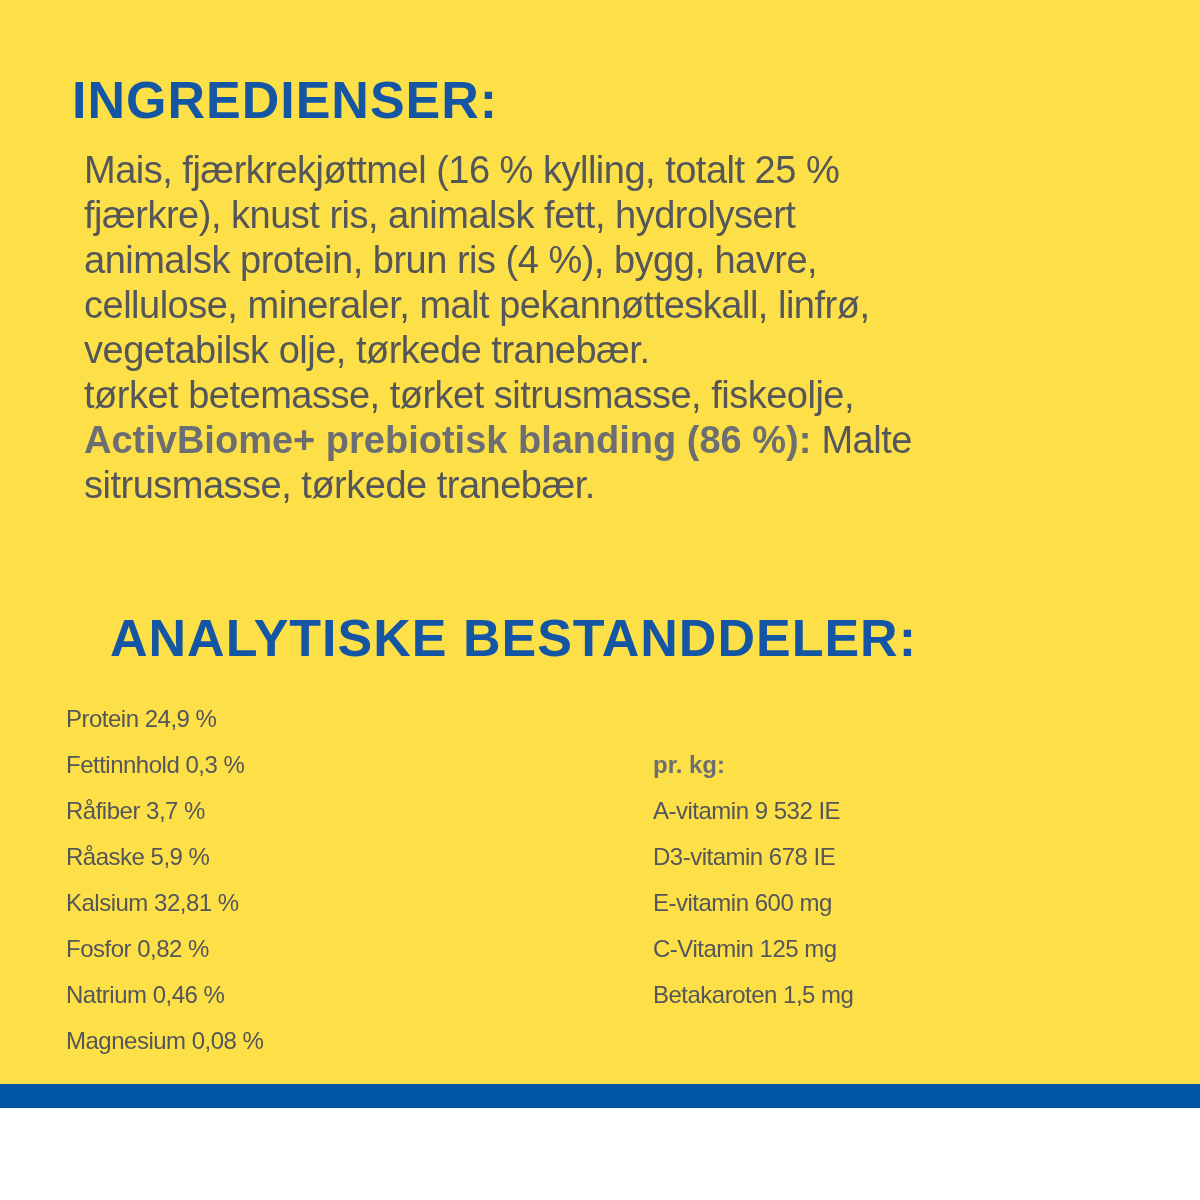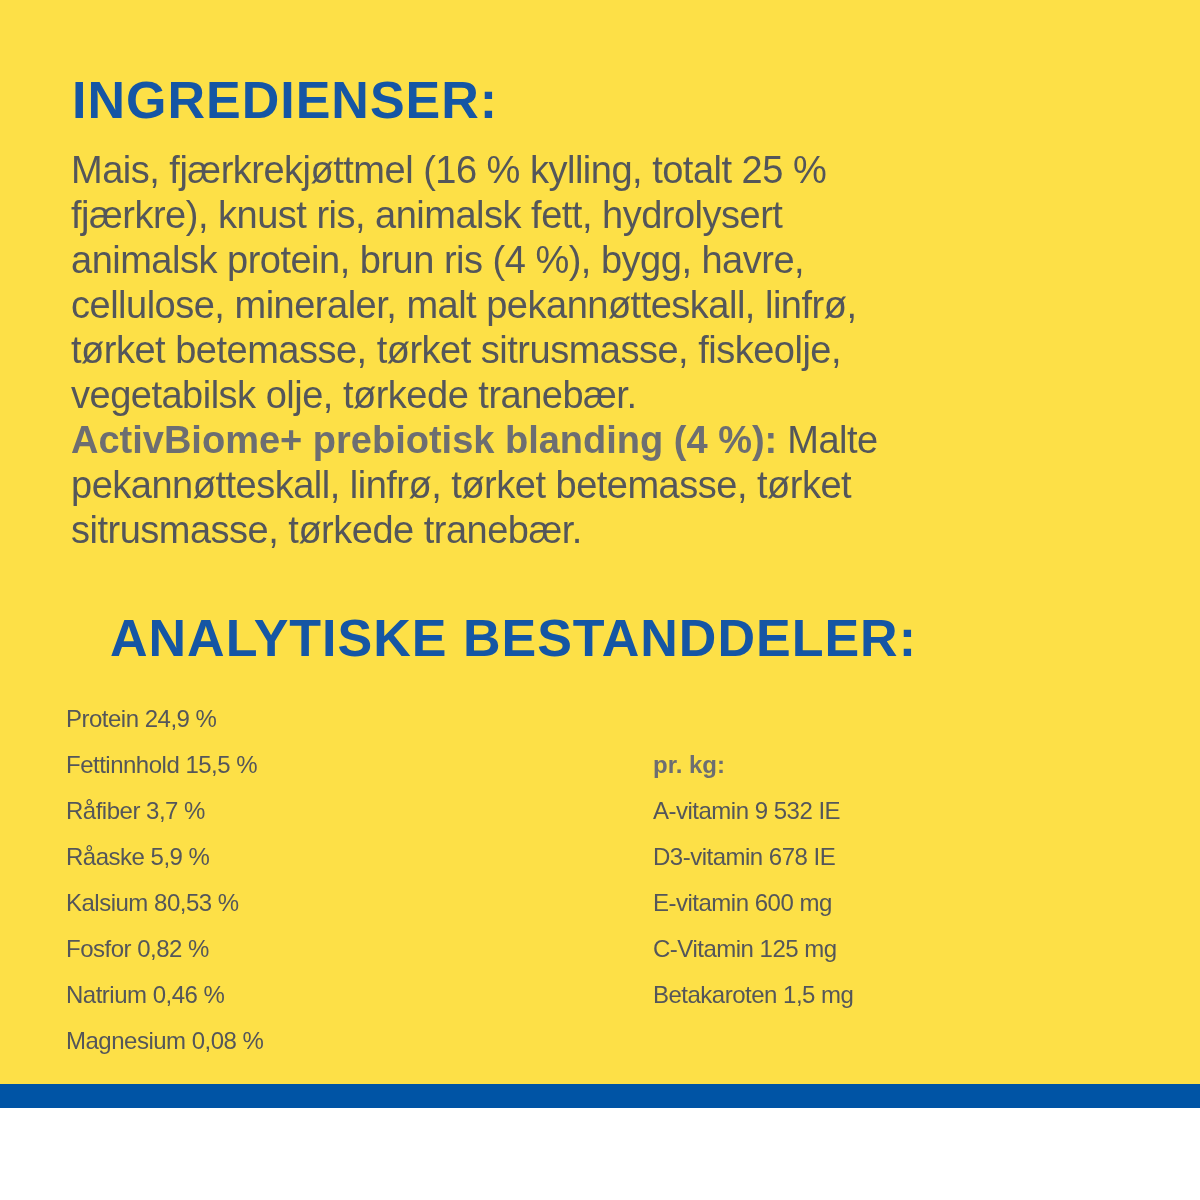--- a/index.html
+++ b/index.html
@@ -23,21 +23,21 @@
     font-weight: bold;
     font-size: 52px;
     letter-spacing: 1px;
     color: #1556a4;
   }
   #ingredients-heading { top: 70px; }
   #analysis-heading { top: 608px; margin-left: 38px; }
 
   .body-text {
     position: absolute;
-    left: 71px;
+    left: 84px;
     top: 148px;
     font-size: 38px;
     line-height: 45px;
     letter-spacing: -0.5px;
     color: #54565a;
     white-space: nowrap;
   }
   .body-text .line { height: 45px; }
   .body-text strong {
     font-weight: bold;
@@ -82,36 +82,35 @@
 
 <div class="page">
 
   <h1 class="heading" id="ingredients-heading">INGREDIENSER:</h1>
 
   <div class="body-text">
     <div class="line">Mais, fjærkrekjøttmel (16 % kylling, totalt 25 %</div>
     <div class="line">fjærkre), knust ris, animalsk fett, hydrolysert</div>
     <div class="line">animalsk protein, brun ris (4 %), bygg, havre,</div>
     <div class="line">cellulose, mineraler, malt pekannøtteskall, linfrø,</div>
+    <div class="line">vegetabilsk olje, tørkede tranebær.</div>
     <div class="line">tørket betemasse, tørket sitrusmasse, fiskeolje,</div>
-    <div class="line">vegetabilsk olje, tørkede tranebær.</div>
-    <div class="line"><strong>ActivBiome+ prebiotisk blanding (4 %):</strong><span> Malte</span></div>
-    <div class="line">pekannøtteskall, linfrø, tørket betemasse, tørket</div>
+    <div class="line"><strong>ActivBiome+ prebiotisk blanding (86 %):</strong><span> Malte</span></div>
     <div class="line">sitrusmasse, tørkede tranebær.</div>
   </div>
 
   <h2 class="heading" id="analysis-heading">ANALYTISKE BESTANDDELER:</h2>
 
   <div class="analysis-columns">
     <div class="analysis-col col-left">
       <div class="analysis-row">Protein 24,9 %</div>
-      <div class="analysis-row">Fettinnhold 15,5 %</div>
+      <div class="analysis-row">Fettinnhold 0,3 %</div>
       <div class="analysis-row">Råfiber 3,7 %</div>
       <div class="analysis-row">Råaske 5,9 %</div>
-      <div class="analysis-row">Kalsium 80,53 %</div>
+      <div class="analysis-row">Kalsium 32,81 %</div>
       <div class="analysis-row">Fosfor 0,82 %</div>
       <div class="analysis-row">Natrium 0,46 %</div>
       <div class="analysis-row">Magnesium 0,08 %</div>
     </div>
     <div class="analysis-col col-right">
       <div class="analysis-row col-heading">pr. kg:</div>
       <div class="analysis-row">A-vitamin 9 532 IE</div>
       <div class="analysis-row">D3-vitamin 678 IE</div>
       <div class="analysis-row">E-vitamin 600 mg</div>
       <div class="analysis-row">C-Vitamin 125 mg</div>

